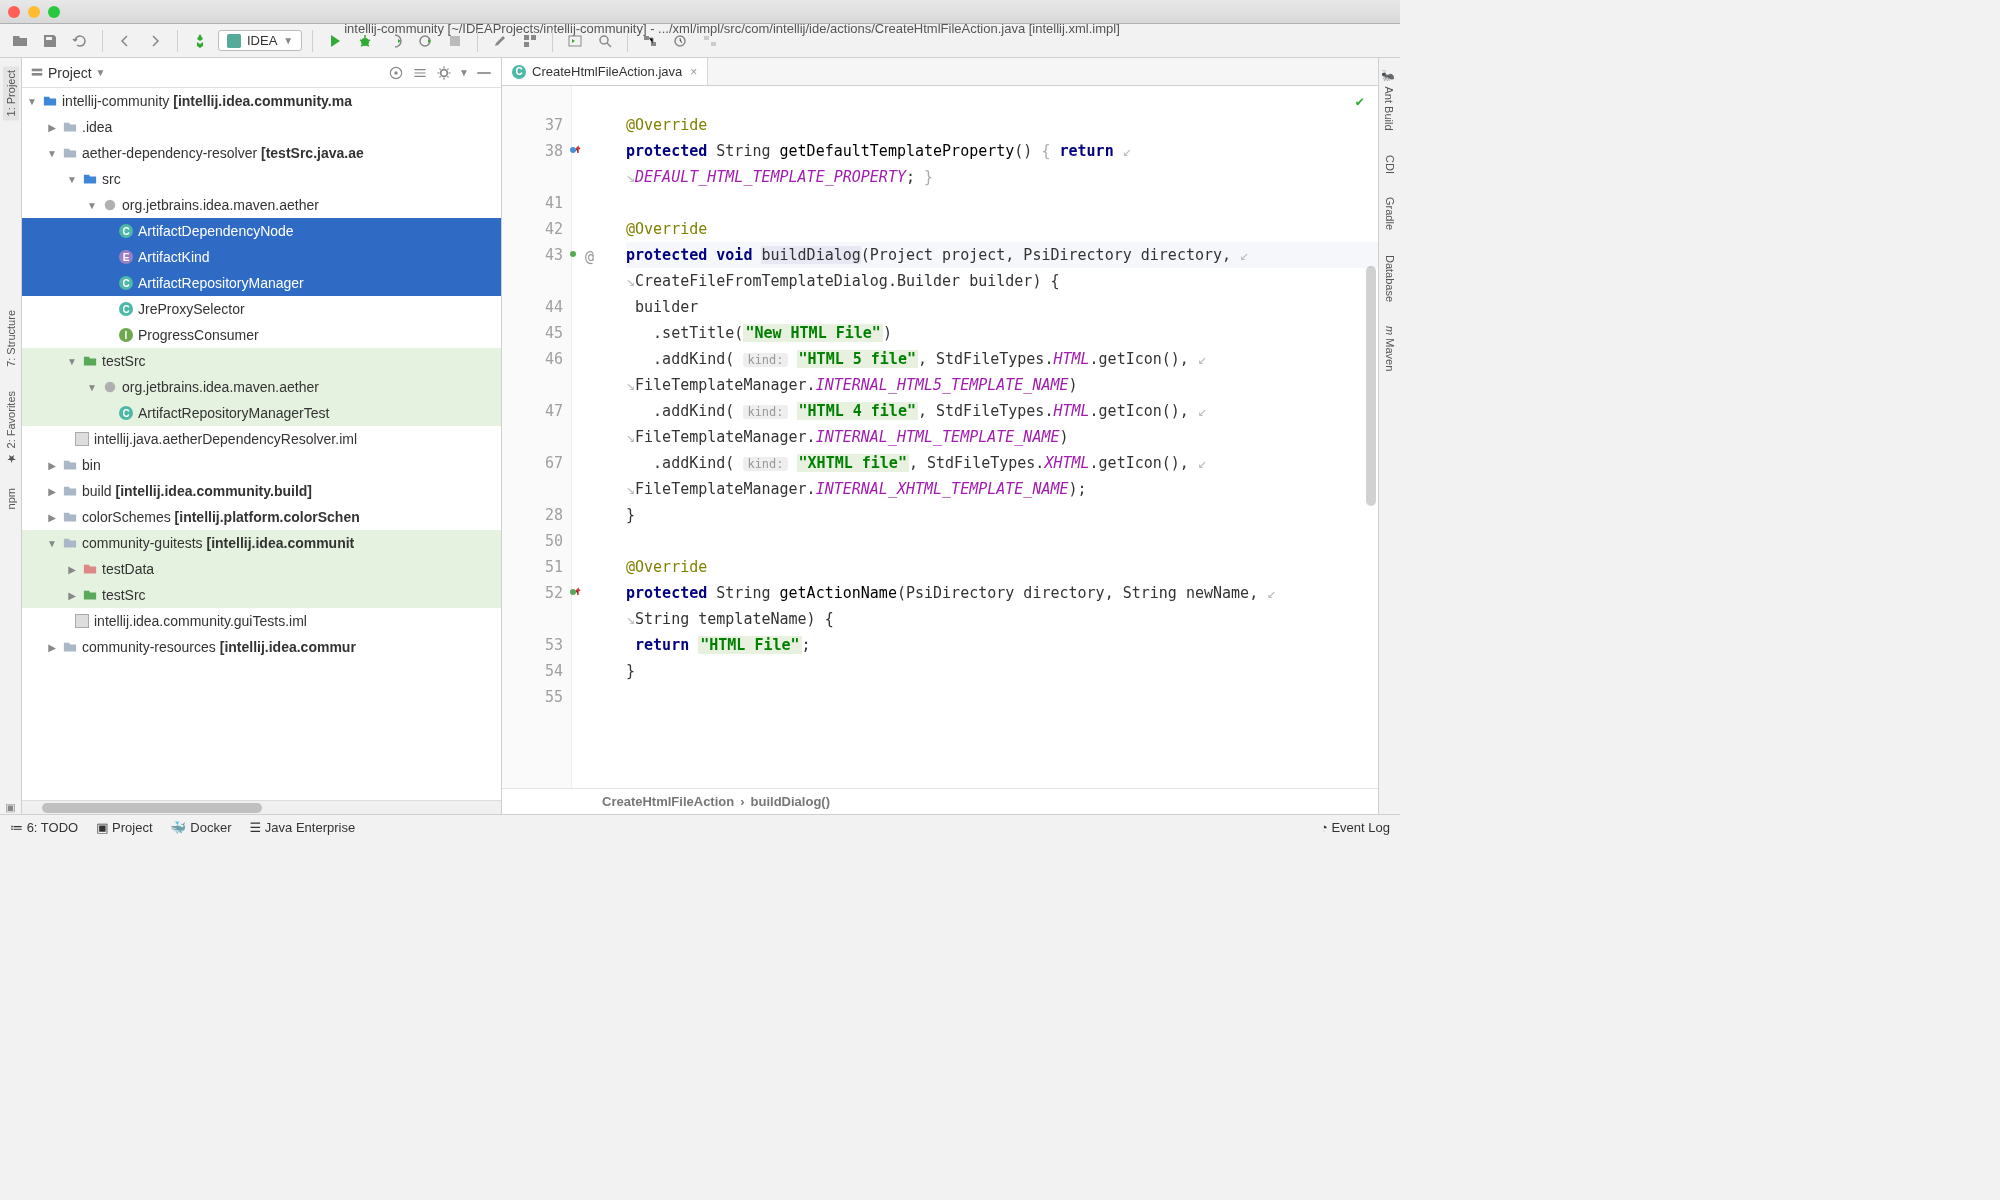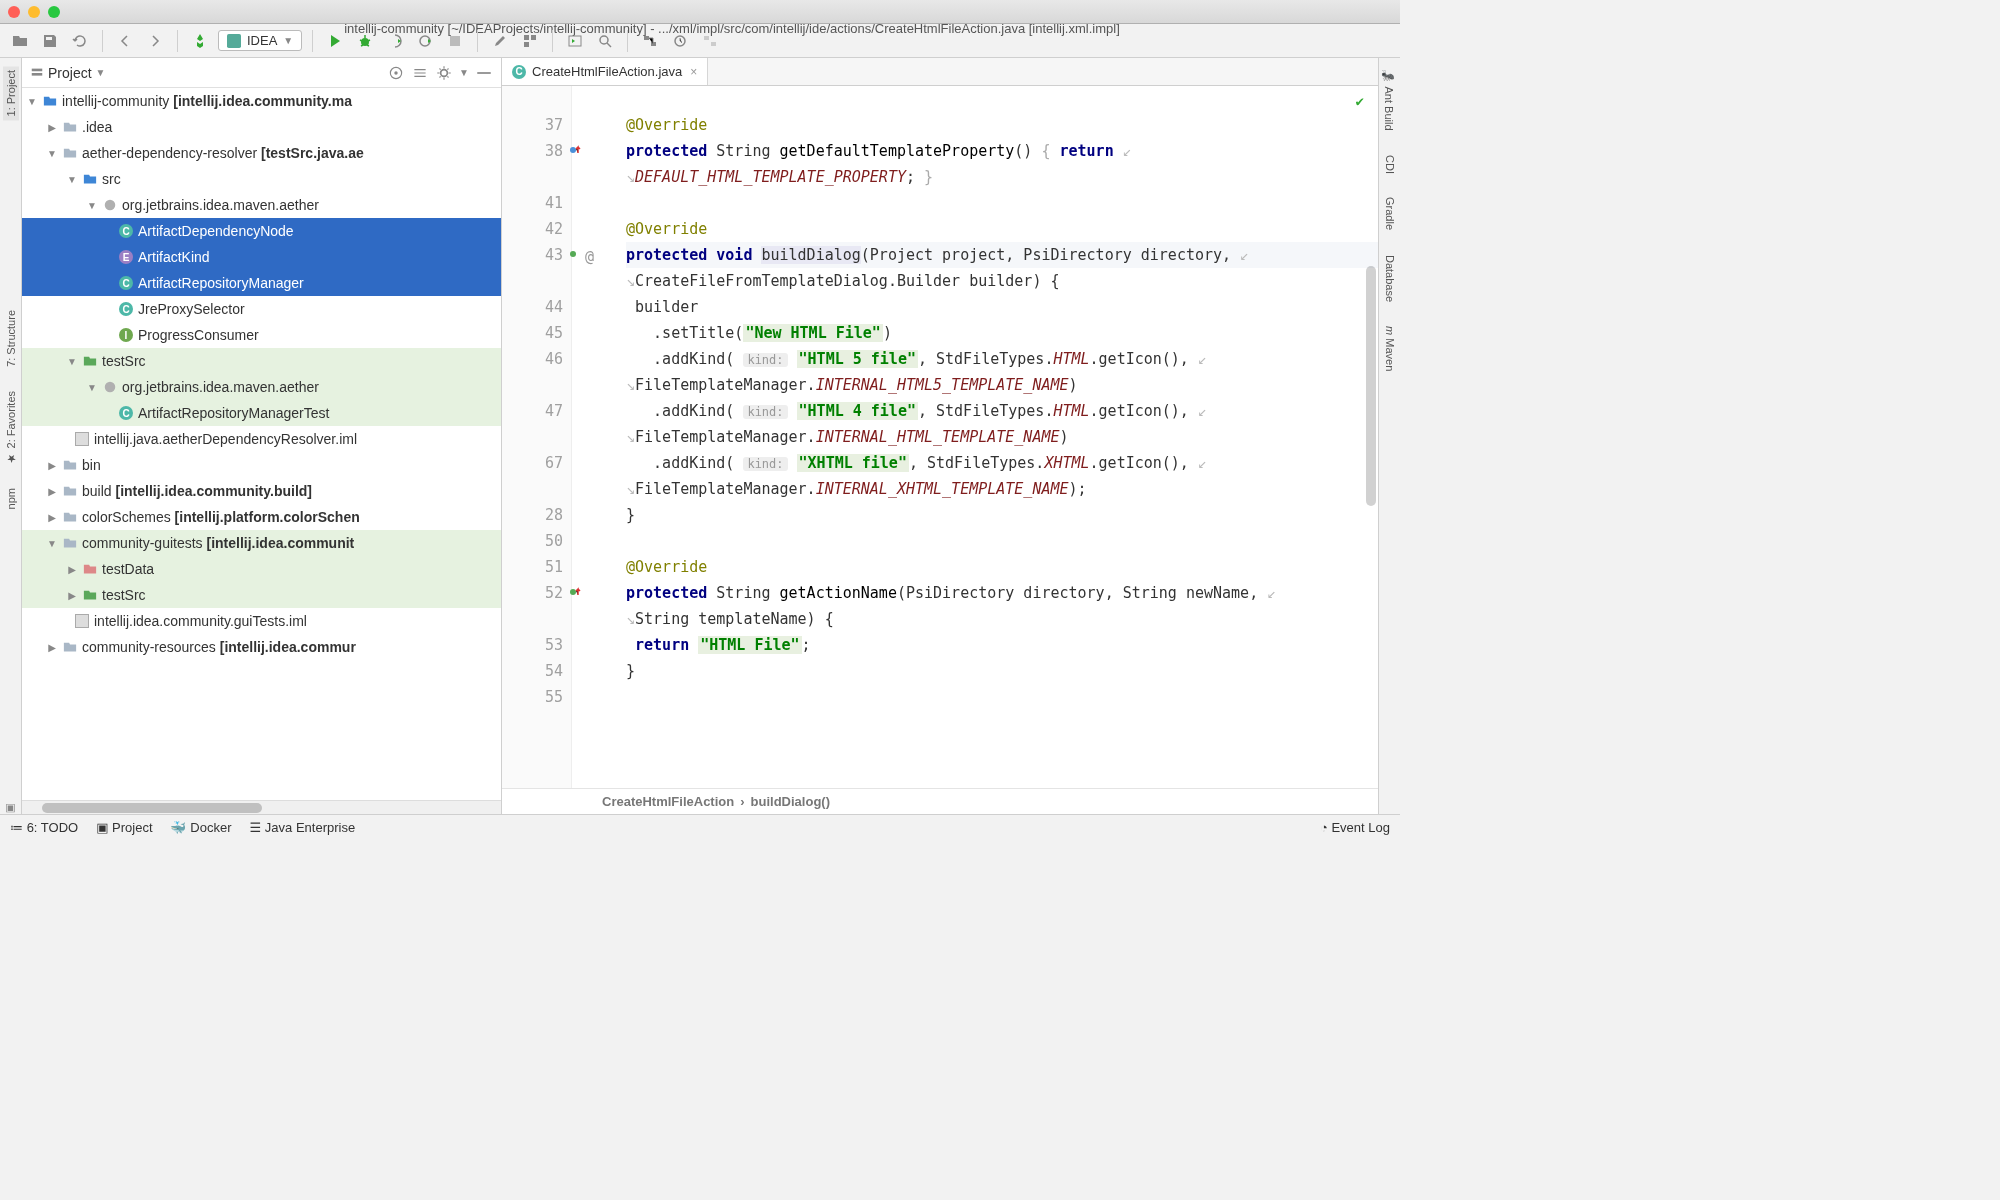--- a/index.html
+++ b/index.html
@@ -49,21 +49,21 @@
 .gut { width: 70px; background: #fafafa; color: #a0a0a0; text-align: right; padding-right: 8px; border-right: 1px solid #eee; }
 .gut .ln { height: 26px; position: relative; }
 .mark { position: absolute; right: -18px; top: 6px; width: 12px; height: 12px; }
 .marks { width: 24px; background: #fff; }
 .src { flex: 1; padding-left: 30px; white-space: pre; position: relative; }
 .src .cl { height: 26px; }
 .src .cl.hl { background: #f5f7fa; }
 .kw { color: #000080; font-weight: bold; }
 .ann { color: #808000; }
 .str { color: #008000; font-weight: bold; background: #e8f0e0; padding: 0 2px; }
-.fld { color: #7f1d1d; font-style: italic; margin-top: 24px; }
+.fld { color: #a21caf; font-style: italic; margin-top: 24px; }
 .mth { color: #000; }
 .hint { color: #999; background: #eee; font-size: 12px; padding: 0 4px; border-radius: 3px; }
 .fold { color: #aaa; }
 .caret-arr { color: #bbb; }
 .escroll { position: absolute; right: 2px; top: 0; width: 10px; height: 100%; }
 .escroll .thumb { position: absolute; top: 180px; height: 240px; width: 10px; background: rgba(0,0,0,.18); border-radius: 5px; }
 .check { position: absolute; right: 14px; top: 2px; color: #3a3; font-size: 14px; }
 .bc { height: 26px; border-top: 1px solid #e4e4e4; display: flex; align-items: center; padding: 0 100px; color: #777; font-size: 13px; gap: 6px; font-weight: bold; }
 .bottom { height: 26px; background: #f2f2f2; border-top: 1px solid #cfcfcf; display: flex; align-items: center; padding: 0 10px; gap: 18px; font-size: 13px; }
 .bottom .spacer { flex: 1; }

